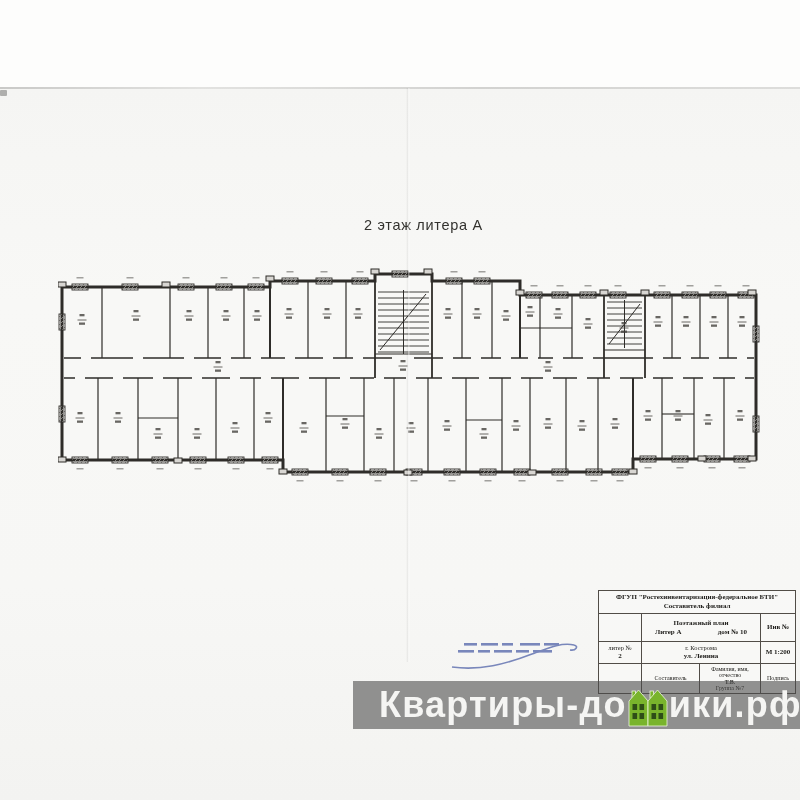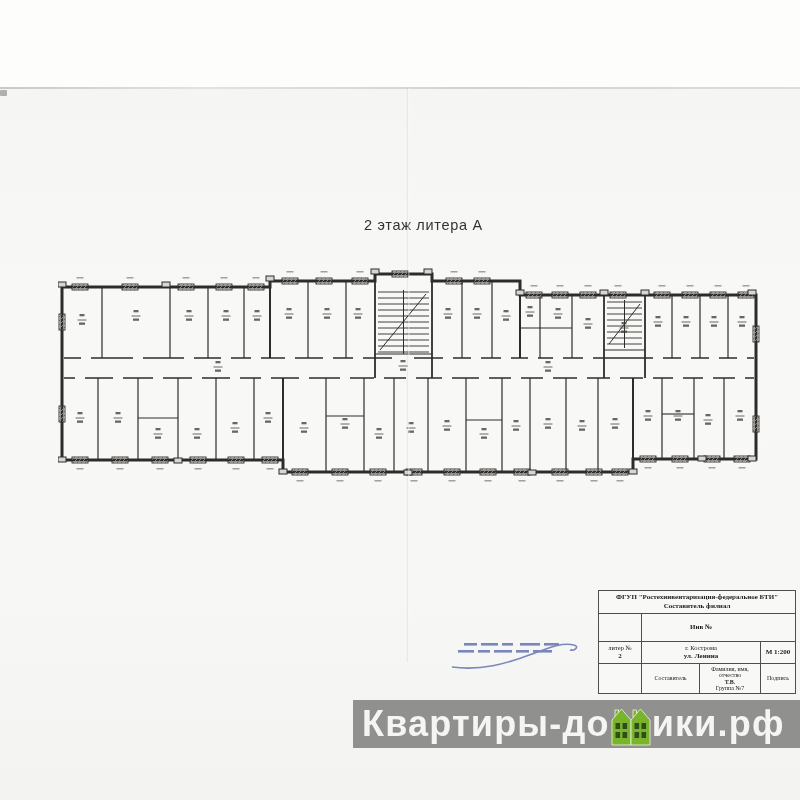--- a/index.html
+++ b/index.html
@@ -31,23 +31,23 @@
   .r2{height:27px;} .r3{height:21px;} .r4{height:29px;}
   .t7b{font-size:7px;font-weight:bold;line-height:1.25;}
   .t65{font-size:6.5px;line-height:1.2;}
   .t55{font-size:6px;line-height:1.05;}
   .liter-row{display:flex;justify-content:space-between;padding:0 13px;font-size:7px;font-weight:bold;}
 
   
   .stamp{position:absolute;left:448px;top:636px;opacity:.8;}
 
   
-  .wm-band{position:absolute;left:353px;top:700px;width:447px;height:48px;
+  .wm-band{position:absolute;left:353px;top:681px;width:447px;height:48px;
            background:rgba(77,77,77,.60);display:flex;align-items:center;
-           padding-left:9px;box-sizing:border-box;white-space:nowrap;}
+           padding-left:26px;box-sizing:border-box;white-space:nowrap;}
   .wm-text{color:#f5f5f3;font-weight:bold;font-size:36px;letter-spacing:1.2px;line-height:48px;}
   .wm-houses{margin:2px 1px 0 1px;flex:0 0 auto;}
 </style>
 </head>
 <body>
 
 <div class="stage">
   <div class="paper"></div>
   <div class="top-edge"></div>
   <div class="corner-smudge"></div>
@@ -486,20 +486,27 @@
 
   <div class="crease"></div>
 
   <div class="tblock">
     <div class="tb-row1">
       <div>ФГУП "Ростехинвентаризация-федеральное БТИ"</div>
       <div>Составитель филиал</div>
     </div>
     <div class="tb-grid g3 r2">
       <div class="tb-c"></div>
+      <div class="tb-c">
+        <div class="t7b">Поэтажный план</div>
+        <div class="liter-row">
+          <span>Литер А</span>
+          <span>дом № 10</span>
+        </div>
+      </div>
       <div class="tb-c t7b">Инв №</div>
     </div>
     <div class="tb-grid g3 r3">
       <div class="tb-c">
         <div class="t65">литер №</div>
         <div class="t7b">2</div>
       </div>
       <div class="tb-c">
         <div class="t65">г. Кострома</div>
         <div class="t7b">ул. Ленина</div>

